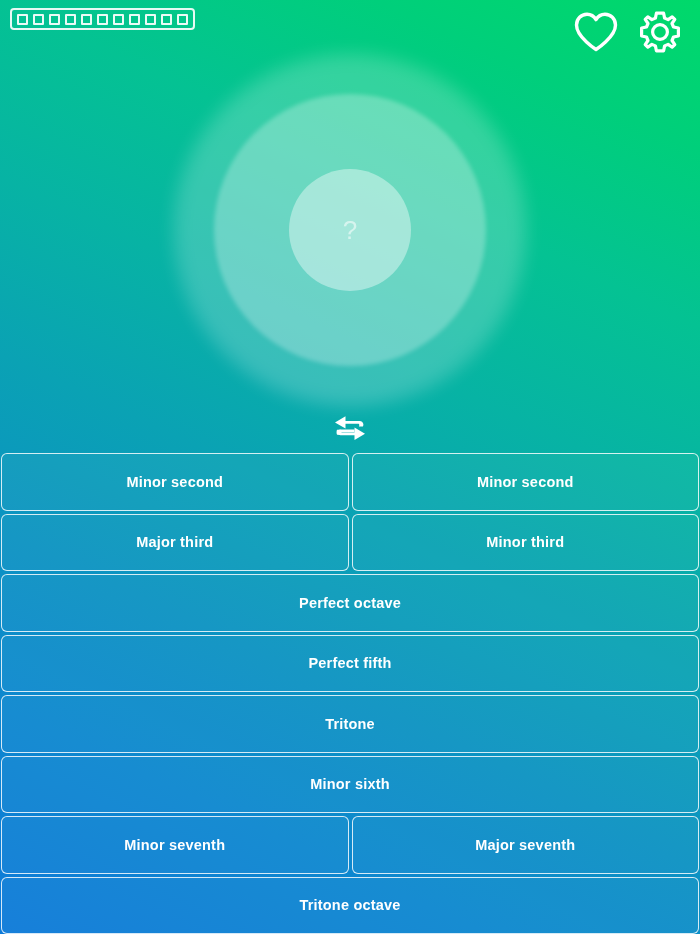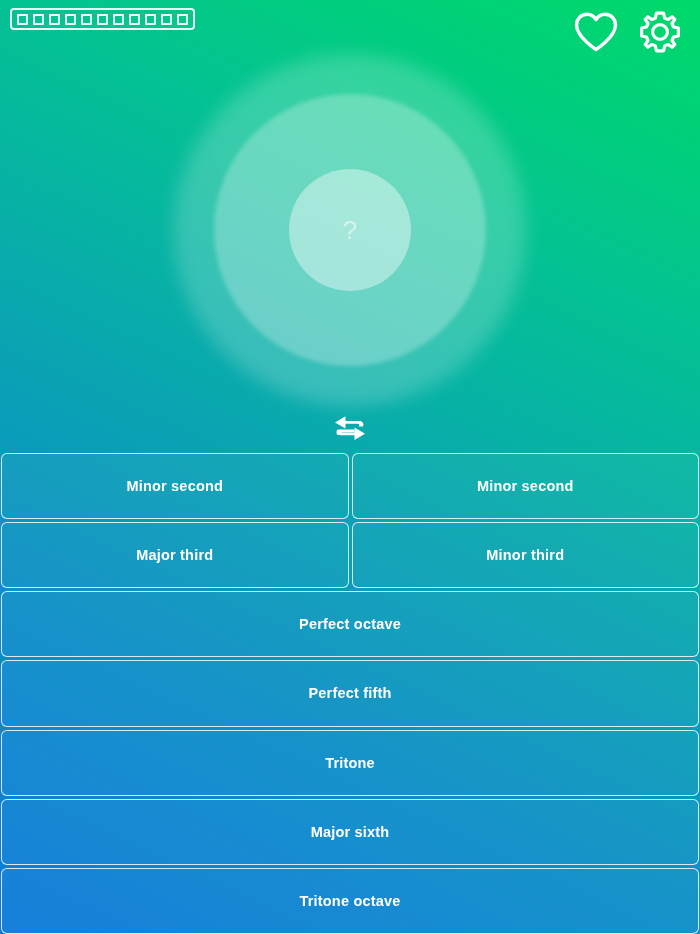--- a/index.html
+++ b/index.html
@@ -251,18 +251,22 @@
     <div class="answer-row">
       <div class="answer-btn">Perfect octave</div>
     </div>
     <div class="answer-row">
       <div class="answer-btn">Perfect fifth</div>
     </div>
     <div class="answer-row">
       <div class="answer-btn">Tritone</div>
     </div>
     <div class="answer-row">
-      <div class="answer-btn">Major sixth</div>
+      <div class="answer-btn">Minor sixth</div>
+    </div>
+    <div class="answer-row">
+      <div class="answer-btn">Minor seventh</div>
+      <div class="answer-btn">Major seventh</div>
     </div>
     <div class="answer-row">
       <div class="answer-btn">Tritone octave</div>
     </div>
   </div>
 
 </body></html>

